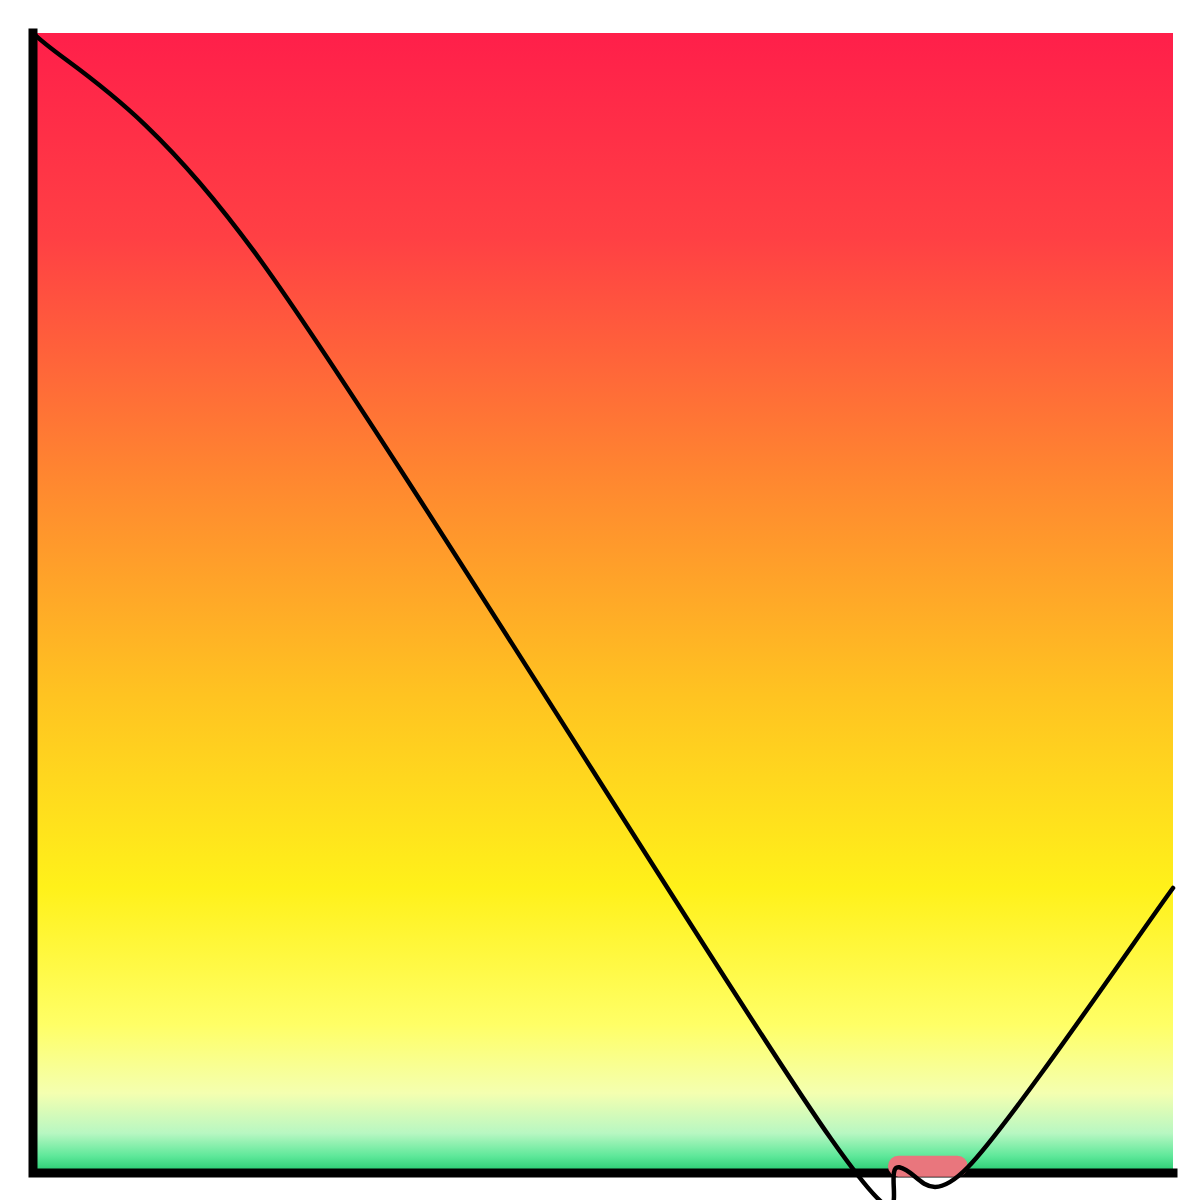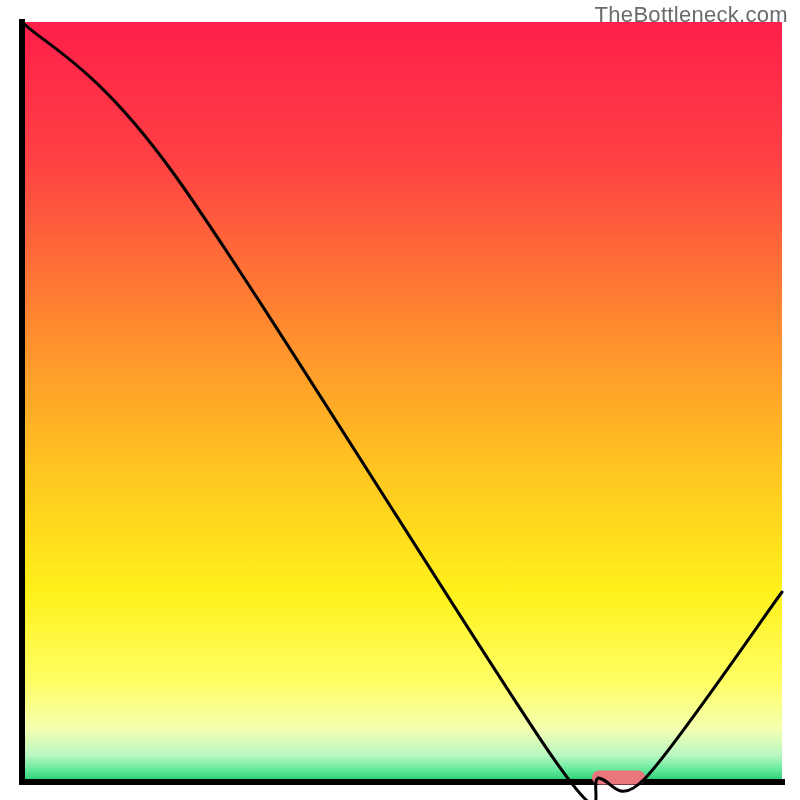--- a/index.html
+++ b/index.html
@@ -26,21 +26,20 @@
     z-index: 10;
   }
   svg {
     display: block;
   }
 </style>
 </head>
 <body>
 
 <div id="container">
-  <div id="watermark">TheBottleneck.com</div>
   <svg id="chart-svg" width="800" height="800">
       <defs>
         <linearGradient id="bg-grad" x1="0" y1="0" x2="0" y2="1">
           <stop offset="0%" stop-color="#ff1f4a"></stop>
           <stop offset="18%" stop-color="#ff4044"></stop>
           <stop offset="40%" stop-color="#ff8a2f"></stop>
           <stop offset="57.99999999999999%" stop-color="#ffc321"></stop>
           <stop offset="75%" stop-color="#fff11a"></stop>
           <stop offset="87%" stop-color="#ffff66"></stop>
           <stop offset="93%" stop-color="#f4ffb0"></stop>

